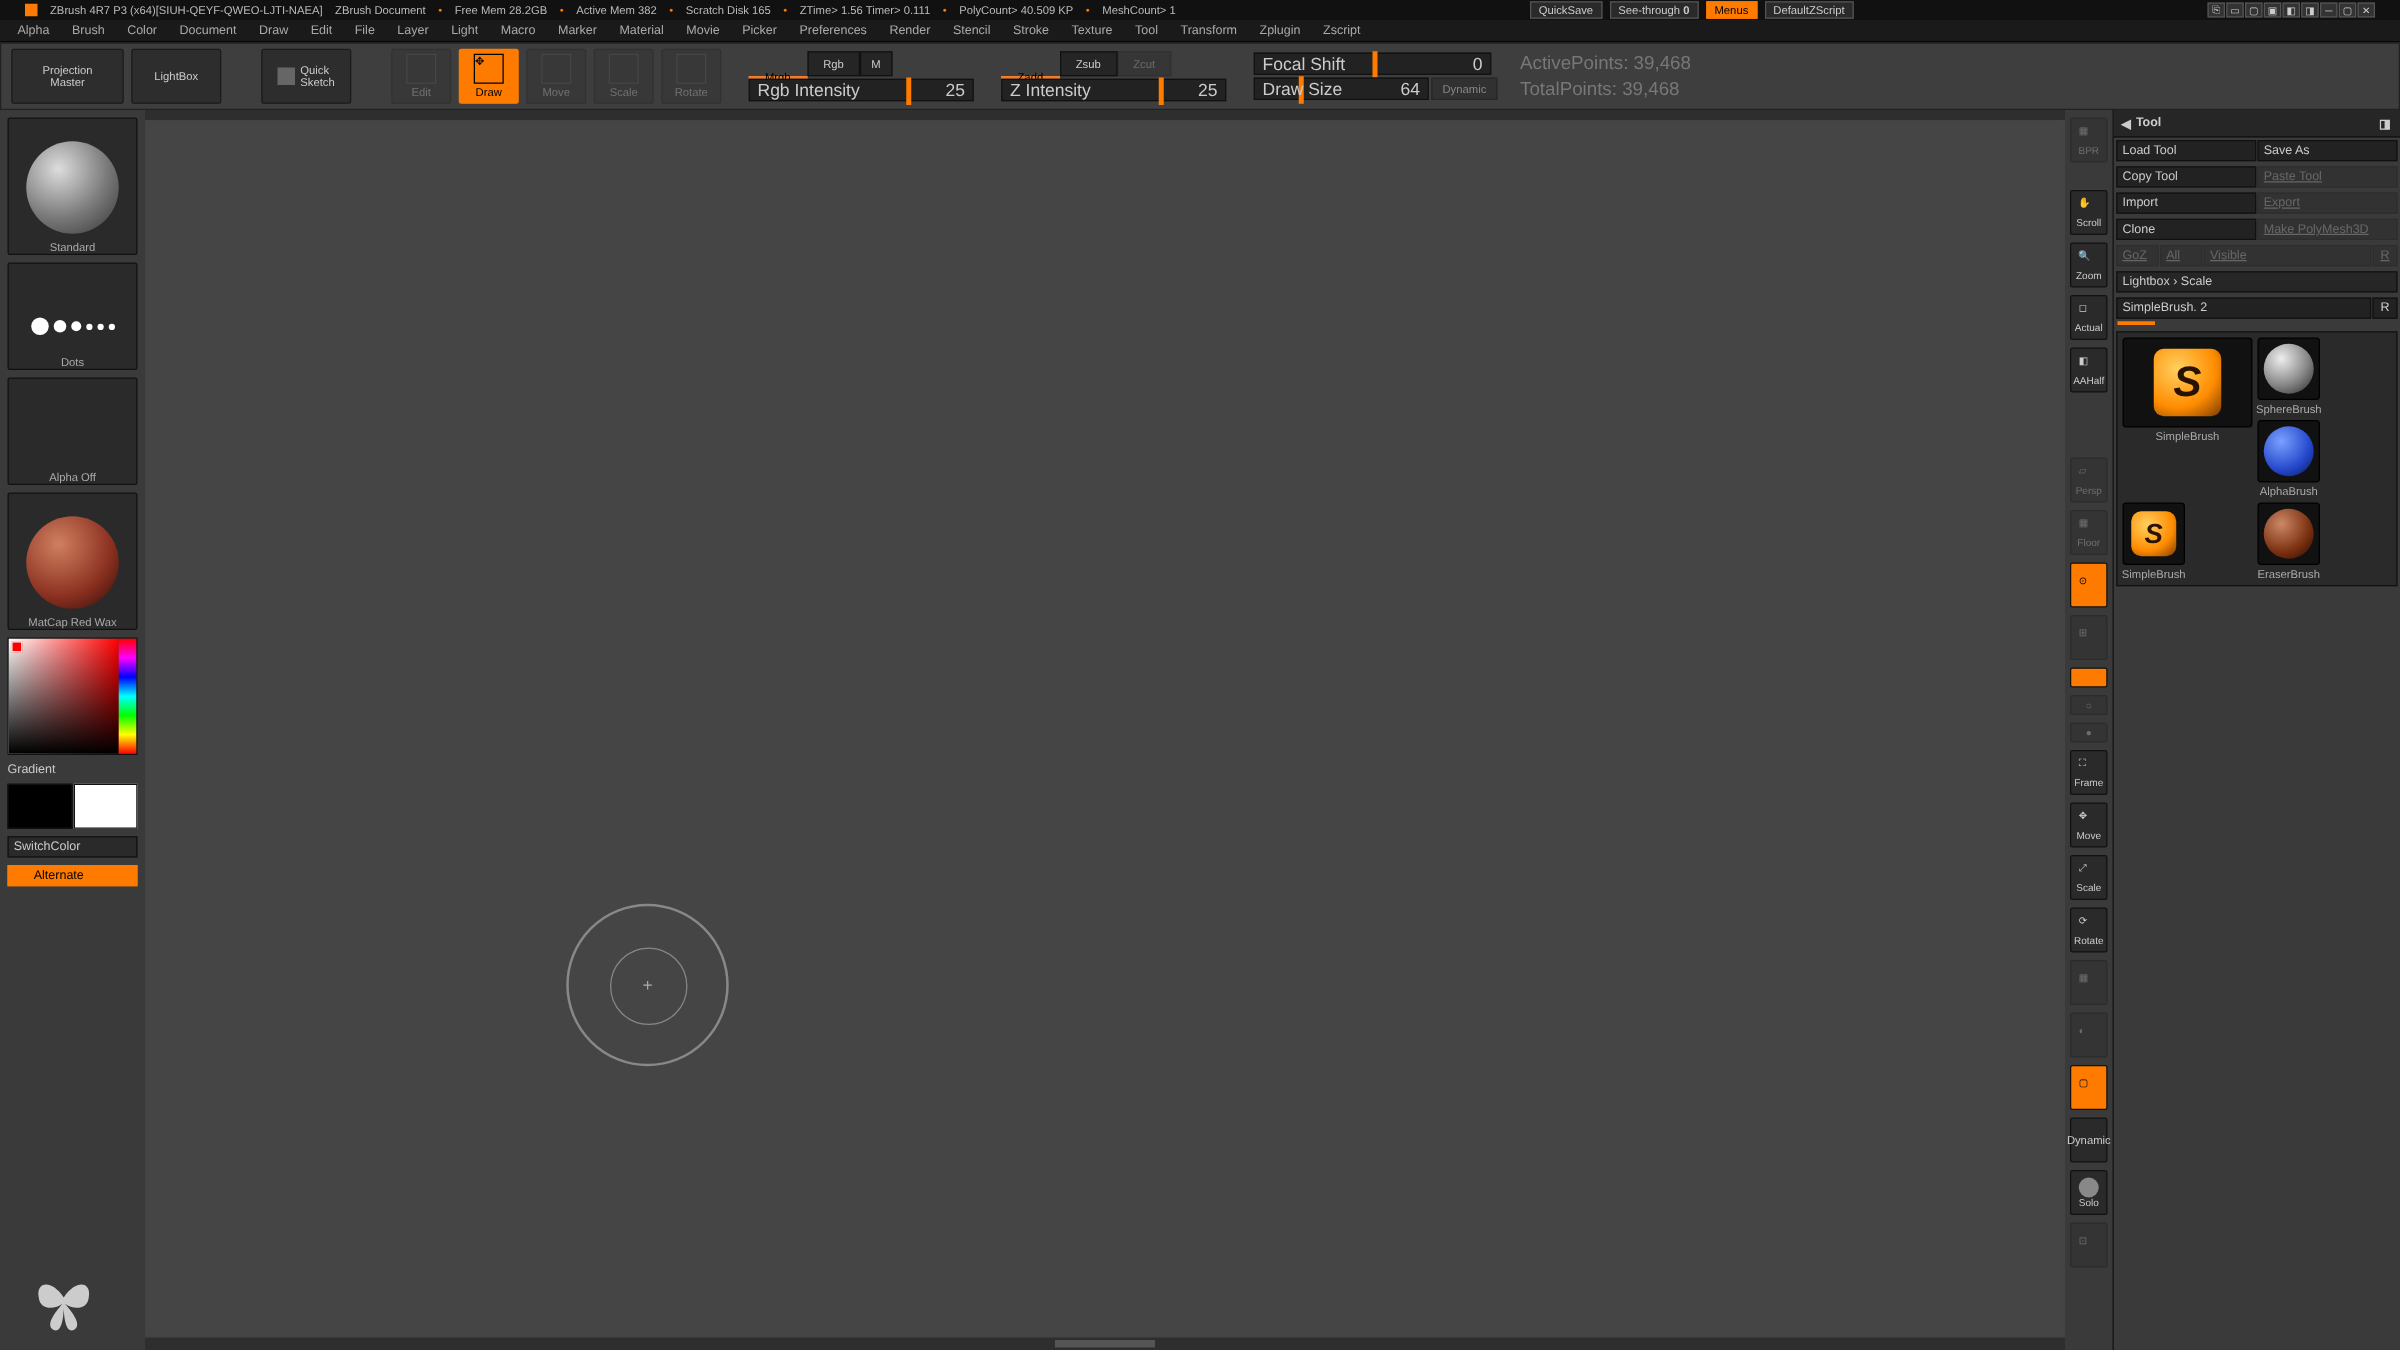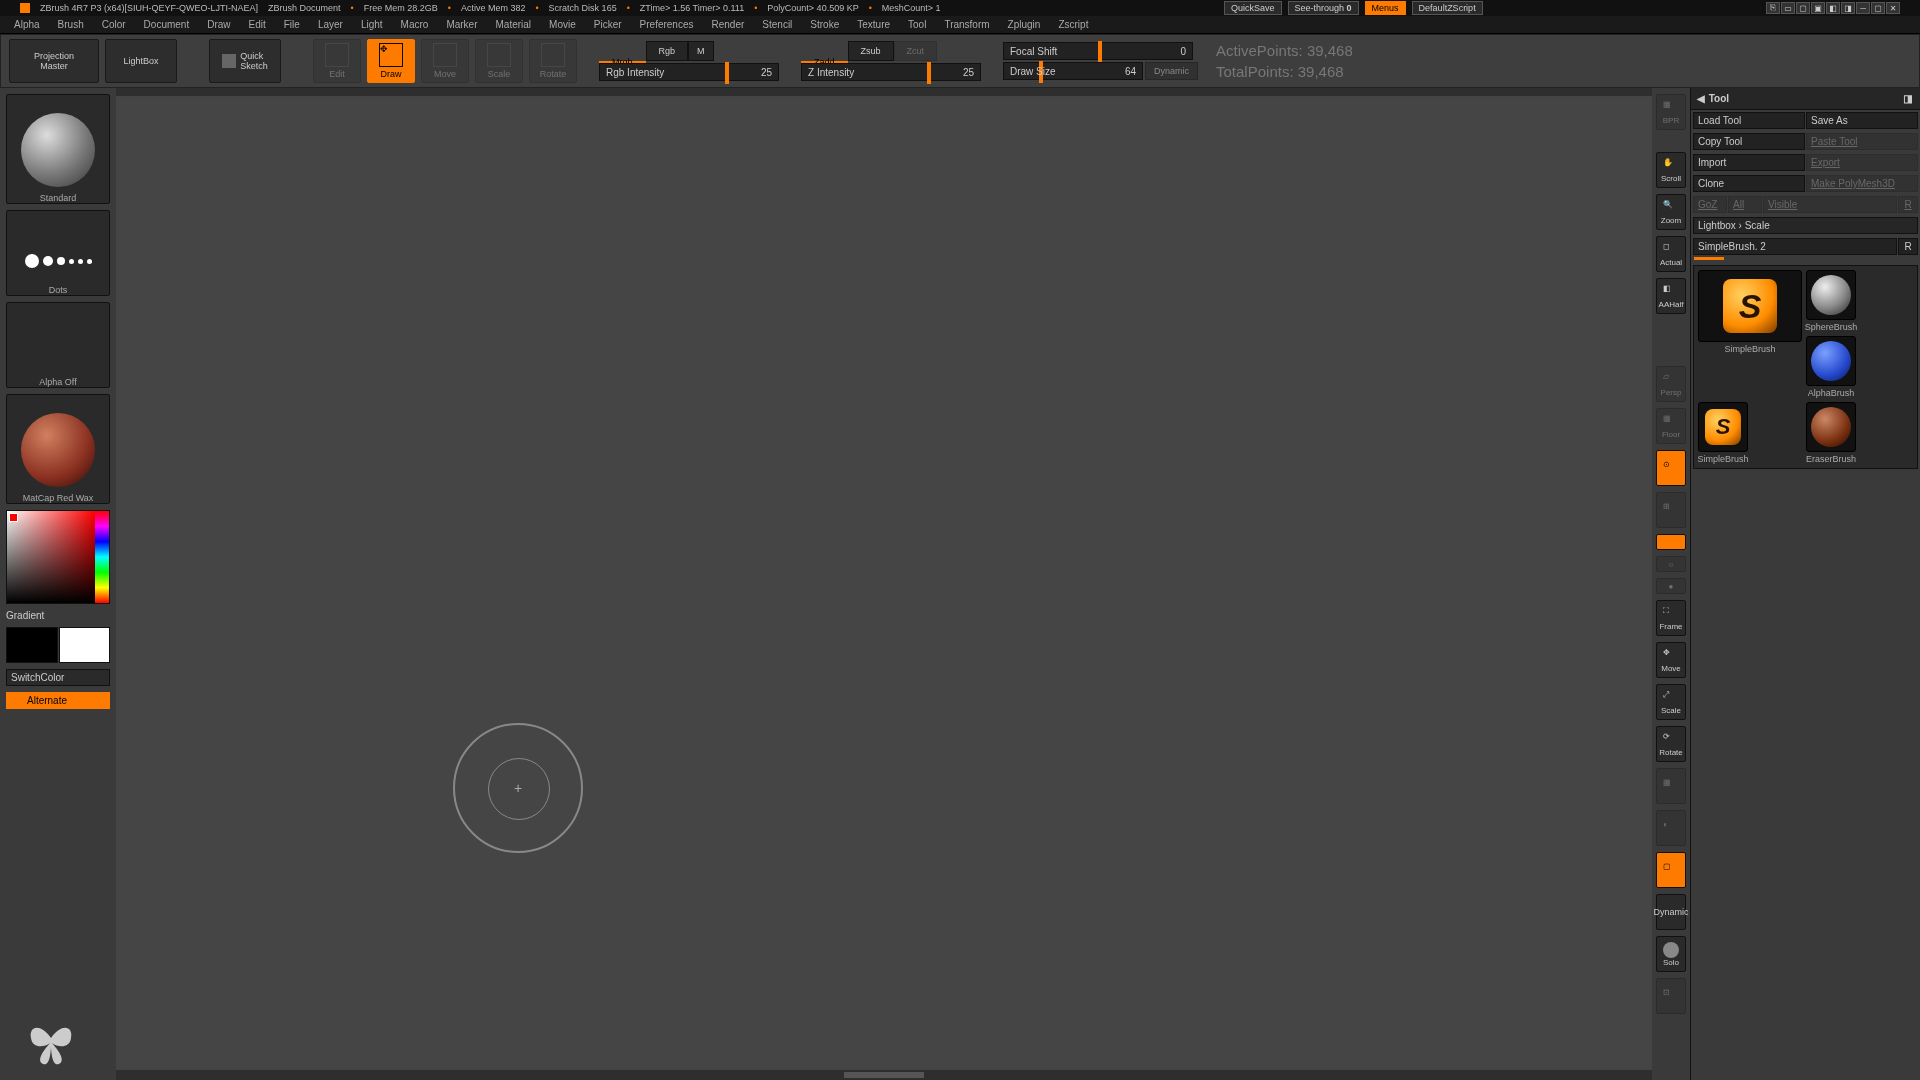--- a/index.html
+++ b/index.html
@@ -28,21 +28,21 @@
 .tool-btn.sq{width:48px;}
 .tool-btn.sq .icon{width:24px;height:24px;border:1px solid #555;margin-bottom:2px;}
 .tool-btn.active{background:#ff7b00;color:#000;border-color:#ff7b00;}
 .tool-btn.disabled{opacity:.35;}
 .pill-row{display:flex;gap:0;height:20px;}
 .pill{background:#252525;border:1px solid #111;display:flex;align-items:center;justify-content:center;font-size:9px;color:#ccc;padding:0 12px;cursor:pointer;}
 .pill.active{background:#f9a8d4;color:#000;border-color:#ff7b00;margin-top:20px;}
 .pill.narrow{padding:0 8px;}
 .pill.dis{opacity:.3;}
 .slider-col{display:flex;flex-direction:column;gap:2px;}
-.slider{height:18px;background:#222;border:1px solid #111;width:180px;display:flex;align-items:center;padding:0 6px;font-size:10px;color:#ccc;position:relative;}
+.slider{height:18px;background:#222;border:1px solid #111;width:180px;display:flex;align-items:center;padding:0 6px;font-size:14px;color:#ccc;position:relative;}
 .slider .knob{position:absolute;top:-2px;width:4px;height:22px;background:#ff7b00;}
 .slider .lab{position:relative;z-index:1;}
 .slider .val{position:relative;z-index:1;margin-left:auto;}
 .info-col{font-size:15px;color:#777;display:flex;flex-direction:column;gap:4px;margin-left:12px;}
 
 
 .main { flex:1; display:flex; background:#444; }
 
 
 .left { width:116px; background:#3a3a3a; display:flex; flex-direction:column; gap:6px; padding:6px; }

